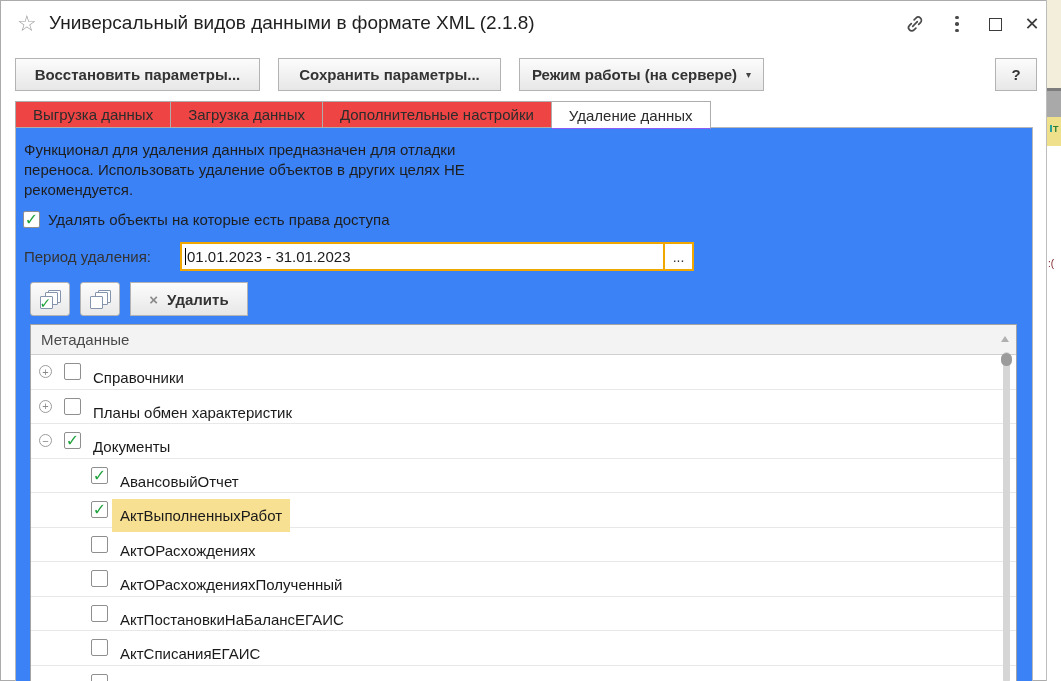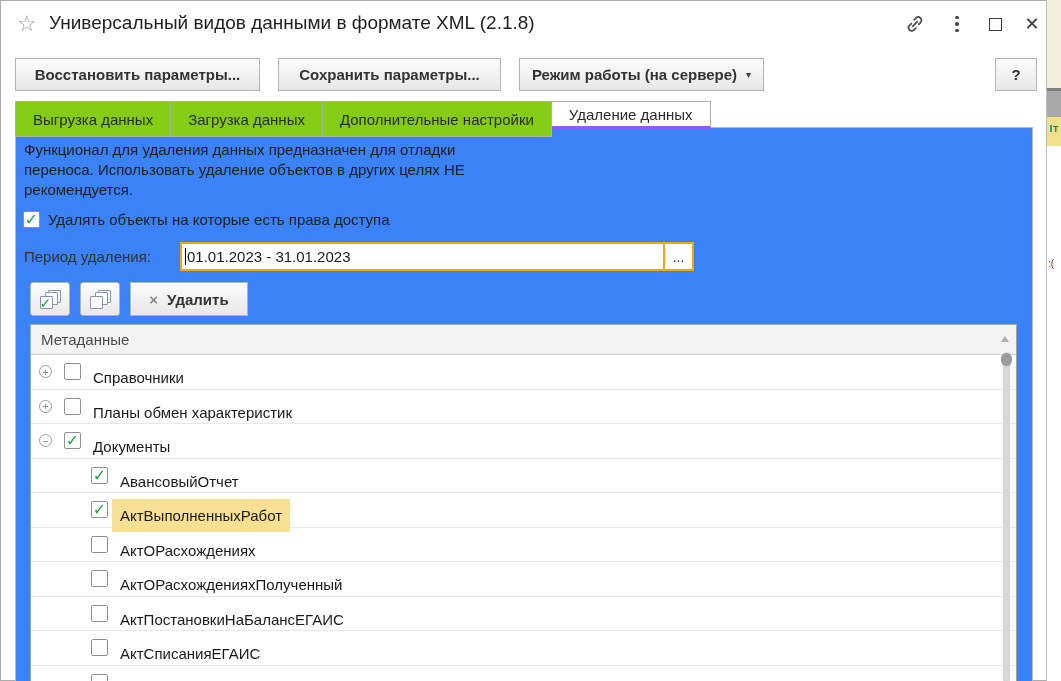--- a/index.html
+++ b/index.html
@@ -41,25 +41,25 @@
     background:linear-gradient(#fcfcfc,#e7e7e7); color:#333; font-size:15px;
     display:flex; align-items:center; justify-content:center; padding:0 20px; cursor:pointer; white-space:nowrap;font-weight:bold; }
   .btn-restore { left:14px; width:245px; }
   .btn-save    { left:277px; width:223px; }
   .btn-mode    { left:518px; width:245px; }
   .btn-mode .caret { font-size:10px; color:#444; margin-left:9px; }
   .btn-help    { left:994px; width:36px; }
 
   
   .tabbar { position:absolute; left:14px; top:100px; height:27px; display:flex; z-index:3; }
-  .tab { height:36px; border:1px solid #adadad; border-left:none; background:#84cc16;
+  .tab { height:27px; border:1px solid #adadad; border-left:none; background:#ef4444;
     color:#2c2c2c; font-size:15px; display:flex; align-items:center; padding:0 17px;
     cursor:pointer; white-space:nowrap; }
   .tab:first-child { border-left:1px solid #adadad; }
-  .tab.active { background:#fff; border-bottom:3px solid #8b5cf6; height:28px; }
+  .tab.active { background:#fff; border-bottom:1px solid #8b5cf6; height:28px; }
 
   
   .page { position:absolute; left:14px; top:126px; width:1018px; height:555px;
     border:1px solid #b9b9b9; border-bottom:none; background:#3b82f6; z-index:1; }
   .desc { position:absolute; left:8px; top:12px; font-size:15px; line-height:20px; color:#1e1e1e; }
 
   .acl-row { position:absolute; left:7px; top:83px; display:flex; align-items:center; gap:8px; cursor:pointer; }
   .cbx { width:17px; height:17px; border:1px solid #8f8f8f; border-radius:2px; background:#fff;
     display:flex; align-items:center; justify-content:center; }
   .cbx.checked::after { content:"\2713"; color:#1fa23c; font-weight:bold; font-size:16px; line-height:15px; }

